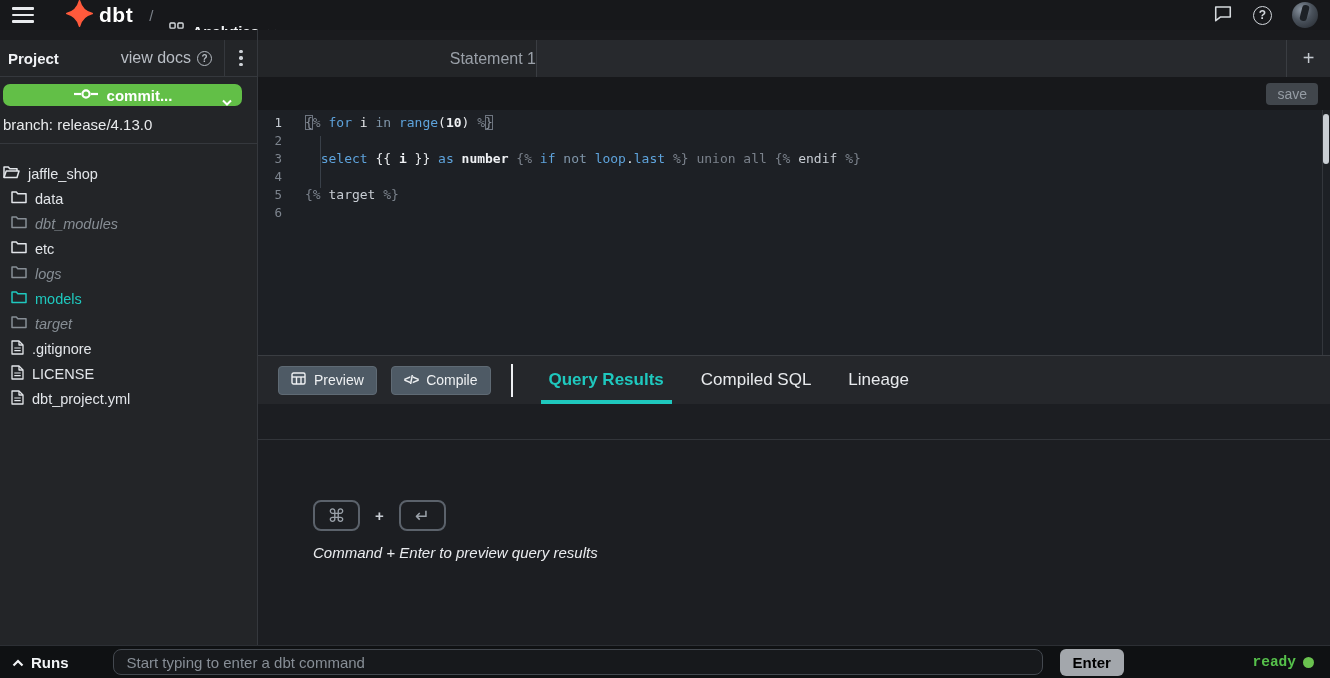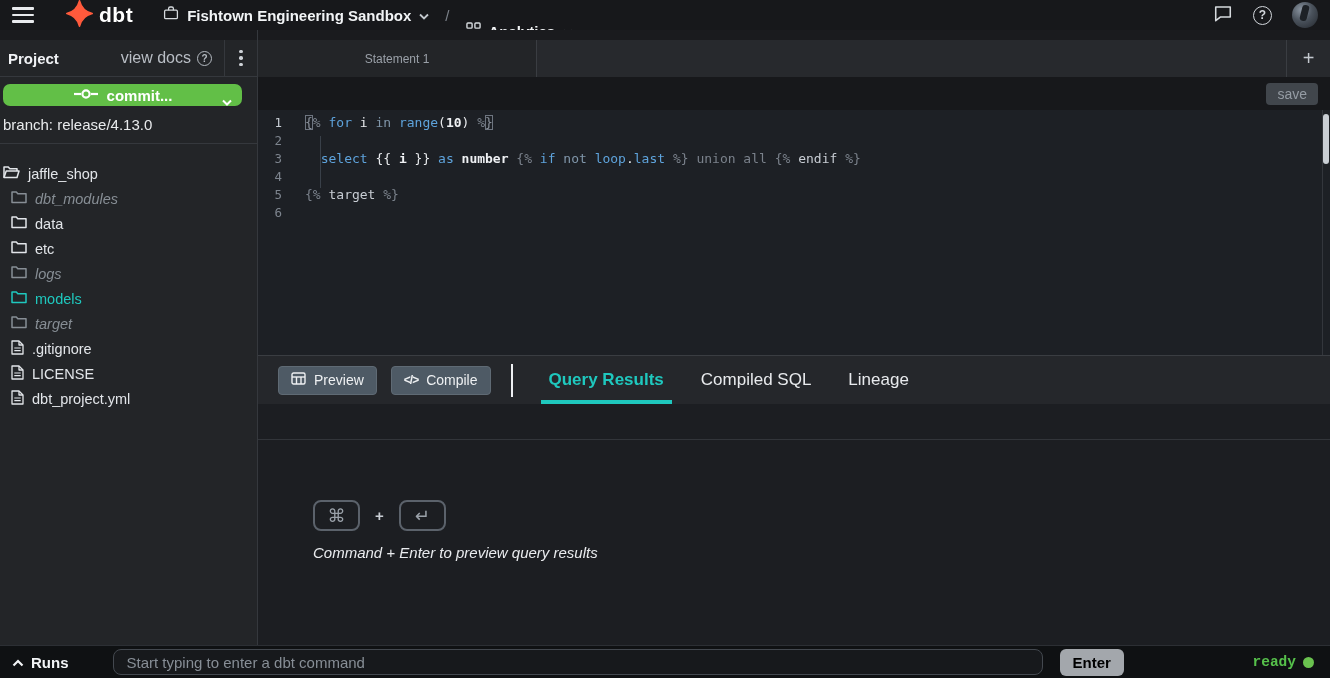--- a/index.html
+++ b/index.html
@@ -52,22 +52,22 @@
   .tree-row.lvl1 { padding-left:11px; }
   .tree-row.muted { color:#878e95; font-style:italic; }
   .tree-row.active { color:#1fc8be; }
   .tree-row svg { flex:none; }
 
   
   .main-col { flex:1; display:flex; flex-direction:column; background:#1d2025; min-width:0; }
   .tabstrip { height:47px; flex:none; background:#1a1b1e; display:flex; align-items:flex-end; }
   .tabrow { height:37px; flex:1; display:flex; background:#27292d; }
   .tab { width:279px; flex:none; background:#232528; border-right:1px solid #3a3d42;
-    display:flex; align-items:center; justify-content:center;
-    color:#9aa0a8; font-size:12px; cursor:pointer; }
+    display:flex; align-items:center; justify-content:flex-end;
+    color:#9aa0a8; font-size:16px; cursor:pointer; }
   .tab-fill { flex:1; }
   .plus-btn { width:44px; display:flex; align-items:center; justify-content:center;
     border-left:1px solid #3a3d42; color:#c3c8ce; font-size:20px; cursor:pointer; }
   .toolbar { height:33px; flex:none; background:#17181b; display:flex; align-items:center;
     justify-content:flex-end; padding-right:12px; }
   .save-btn { padding:3px 11px; background:#41464c; border-radius:4px; color:#959ca4;
     font-size:14px; cursor:pointer; }
 
   
   .codearea { flex:1; position:relative; background:#1d2025; padding-top:4px;
@@ -133,30 +133,20 @@
       <span></span>
       <span></span>
       <span></span>
     </div>
   <div class="logo">
     <span><svg width="27" height="27" viewBox="0 0 32 32">
           <path d="M16 1 C18 9 23 14 31 16 C23 18 18 23 16 31 C14 23 9 18 1 16 C9 14 14 9 16 1 Z" fill="#ff5a3c" stroke="#ff5a3c" stroke-width="2" stroke-linejoin="round"></path>
         </svg></span>
     <span class="logo-word">dbt</span>
   </div>
-  <div class="tb-group">
-    <span><svg width="16" height="16" viewBox="0 0 20 20" fill="none" stroke="#d6dade" stroke-width="1.6">
-          <rect x="2" y="6.5" width="16" height="10.5" rx="1.5"></rect>
-          <path d="M7 6.5V4.5a2 2 0 012-2h2a2 2 0 012 2v2"></path>
-        </svg></span>
-    <span class="lbl">Fishtown Engineering Sandbox</span>
-    <span><svg width="10" height="7" viewBox="0 0 10 7" fill="none" stroke="#c3c8ce" stroke-width="1.8">
-          <path d="M1 1.5l4 4 4-4"></path>
-        </svg></span>
-  </div>
   <span class="tb-slash">/</span>
   <div class="tb-group" style="margin-left:0;margin-top:32px;">
     <span><svg width="15" height="15" viewBox="0 0 16 16" fill="none" stroke="#d6dade" stroke-width="1.5">
           <rect x="1" y="1" width="5.5" height="5.5" rx="1"></rect>
           <rect x="9.5" y="1" width="5.5" height="5.5" rx="1"></rect>
           <rect x="1" y="9.5" width="5.5" height="5.5" rx="1"></rect>
           <rect x="9.5" y="9.5" width="5.5" height="5.5" rx="1"></rect>
         </svg></span>
     <span class="lbl">Analytics</span>
     <span><svg width="10" height="7" viewBox="0 0 10 7" fill="none" stroke="#c3c8ce" stroke-width="1.8">
@@ -202,31 +192,31 @@
     </div>
     <div class="branch-row">branch: release/4.13.0</div>
     <div class="tree">
         <div class="tree-row">
           <span><svg width="17" height="14" viewBox="0 0 17 14" fill="none" stroke="currentColor" stroke-width="1.5" stroke-linejoin="round">
               <path d="M1 12.5V2h4.3l1.5 1.8H14v2.2"></path>
               <path d="M3.2 6h12.8l-2 6.5H1z"></path>
             </svg></span>
           <span>jaffle_shop</span>
         </div>
+        <div class="tree-row lvl1">
+          <span><svg width="16" height="14" viewBox="0 0 16 14" fill="none" stroke="currentColor" stroke-width="1.5" stroke-linejoin="round">
+              <path d="M1 12.5V2h4.3l1.5 1.8H15v8.7z"></path>
+            </svg></span>
+          <span>data</span>
+        </div>
         <div class="tree-row lvl1 muted">
           <span><svg width="16" height="14" viewBox="0 0 16 14" fill="none" stroke="currentColor" stroke-width="1.5" stroke-linejoin="round">
               <path d="M1 12.5V2h4.3l1.5 1.8H15v8.7z"></path>
             </svg></span>
           <span>dbt_modules</span>
-        </div>
-        <div class="tree-row lvl1">
-          <span><svg width="16" height="14" viewBox="0 0 16 14" fill="none" stroke="currentColor" stroke-width="1.5" stroke-linejoin="round">
-              <path d="M1 12.5V2h4.3l1.5 1.8H15v8.7z"></path>
-            </svg></span>
-          <span>data</span>
         </div>
         <div class="tree-row lvl1">
           <span><svg width="16" height="14" viewBox="0 0 16 14" fill="none" stroke="currentColor" stroke-width="1.5" stroke-linejoin="round">
               <path d="M1 12.5V2h4.3l1.5 1.8H15v8.7z"></path>
             </svg></span>
           <span>etc</span>
         </div>
         <div class="tree-row lvl1 muted">
           <span><svg width="16" height="14" viewBox="0 0 16 14" fill="none" stroke="currentColor" stroke-width="1.5" stroke-linejoin="round">
               <path d="M1 12.5V2h4.3l1.5 1.8H15v8.7z"></path>

